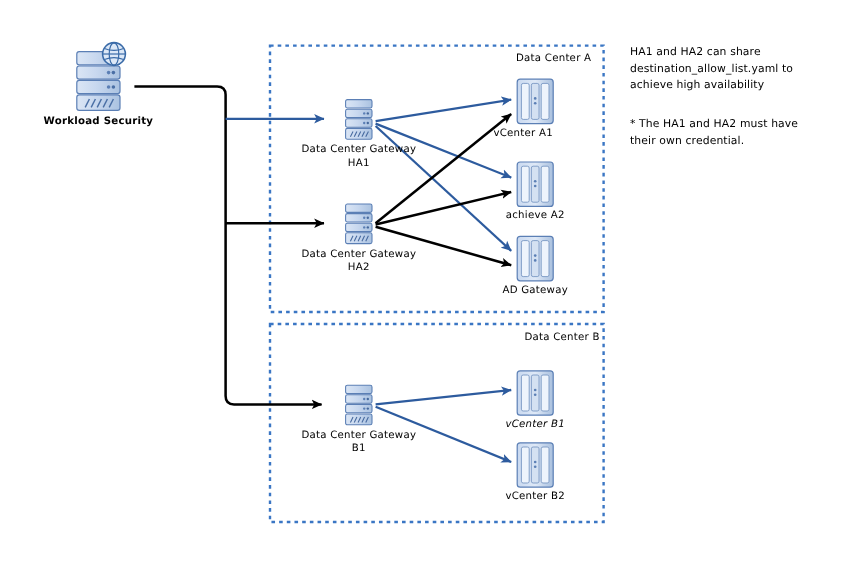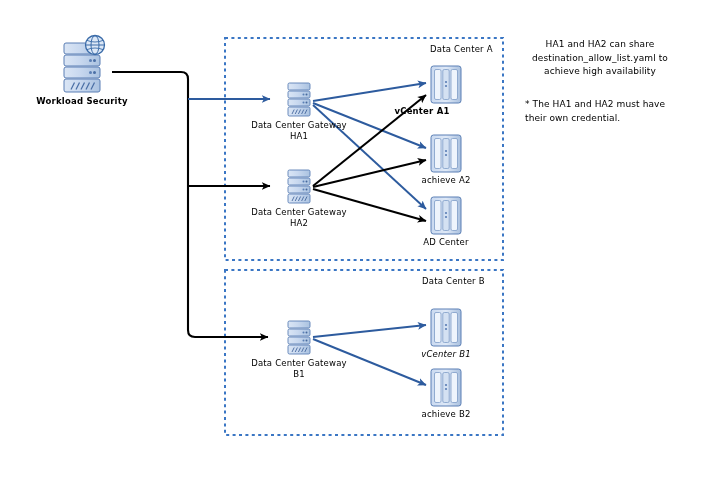--- a/index.html
+++ b/index.html
@@ -161,33 +161,33 @@
     </g>
     <g transform="translate(431,309)">
       <use href="#icoTower"></use>
     </g>
     <g transform="translate(431,369)">
       <use href="#icoTower"></use>
     </g>
   </svg>
 
   <div class="zone-label" style="left:430px;top:44px;">Data Center A</div>
-  <div class="zone-label" style="left:422px;top:276px;">Data Center B</div>
+  <div class="zone-label" style="left:437px;top:276px;">Data Center B</div>
 
   <div class="node-label" style="left:22px;top:96px;width:120px;font-weight:bold;">Workload Security</div>
 
   <div class="node-label" style="left:239px;top:120px;width:120px;">Data Center Gateway
 HA1</div>
   <div class="node-label" style="left:239px;top:207px;width:120px;">Data Center Gateway
 HA2</div>
   <div class="node-label" style="left:239px;top:358px;width:120px;">Data Center Gateway
 B1</div>
 
-  <div class="node-label" style="left:382px;top:106px;width:80px;font-weight:bold;">vCenter A1</div>
+  <div class="node-label" style="left:396px;top:106px;width:80px;">vCenter A1</div>
   <div class="node-label" style="left:406px;top:175px;width:80px;">achieve A2</div>
-  <div class="node-label" style="left:406px;top:237px;width:80px;">AD Center</div>
+  <div class="node-label" style="left:406px;top:237px;width:80px;">AD Gateway</div>
   <div class="node-label" style="left:406px;top:349px;width:80px;font-style:italic;">vCenter B1</div>
-  <div class="node-label" style="left:406px;top:409px;width:80px;">achieve B2</div>
+  <div class="node-label" style="left:406px;top:409px;width:80px;">vCenter B2</div>
 
-  <div class="note" style="left:525px;top:38px;text-align:center;">HA1 and HA2 can share destination_allow_list.yaml to achieve high availability</div>
+  <div class="note" style="left:525px;top:38px;">HA1 and HA2 can share destination_allow_list.yaml to achieve high availability</div>
   <div class="note" style="left:525px;top:98px;">* The HA1 and HA2 must have their own credential.</div>
 
 </div>
 
 </body></html>

